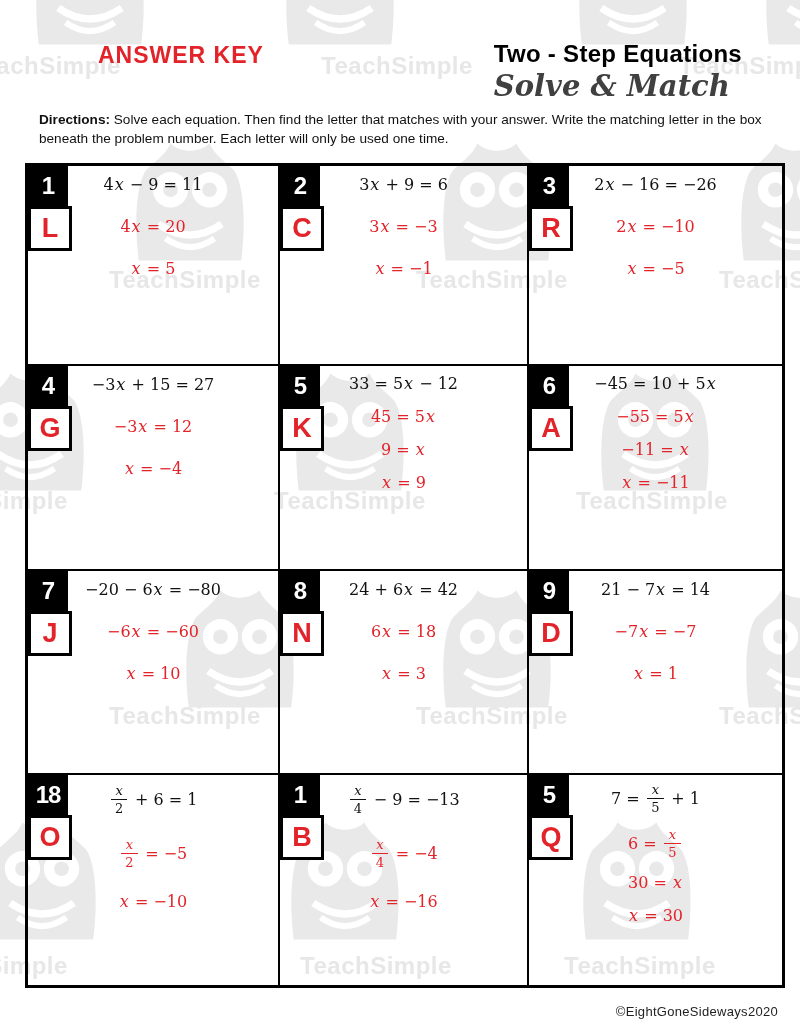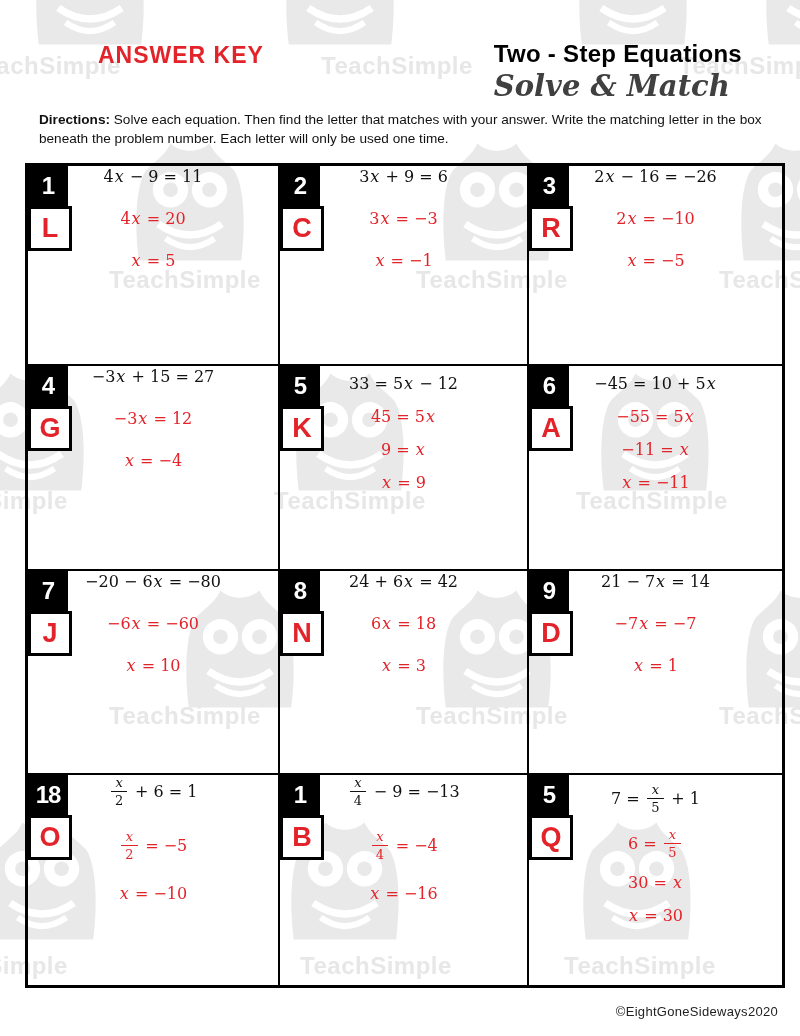--- a/index.html
+++ b/index.html
@@ -51,21 +51,21 @@
     position:absolute; left:0; top:0; width:40px; height:40px; background:#000;
     color:#fff; font-size:24px; font-weight:800; display:flex; align-items:center; justify-content:center;
     letter-spacing:-1px;
   }
   .letter-box {
     position:absolute; left:0; top:40px; width:44px; height:45px; background:#fff;
     border:3px solid #000; display:flex; align-items:center; justify-content:center;
     color:#e3232a; font-size:27px; font-weight:800; z-index:2;
   }
   .work {
-    position:absolute; inset:0; padding-top:1px;
+    position:absolute; inset:0; padding-top:9px;
     display:flex; flex-direction:column; align-items:center; gap:23px;
   }
   .work.tight { gap:14px; padding-top:8px; }
   .eq-line {
     font-family:"DejaVu Serif", serif; font-size:16px;
     display:flex; align-items:center; justify-content:center; white-space:pre;
   }
   .eq-line.problem { color:#111; font-weight:500; }
   .eq-line.step { color:#e3232a; font-weight:400; }
   .vx { font-style:italic; padding:0 1px; }

